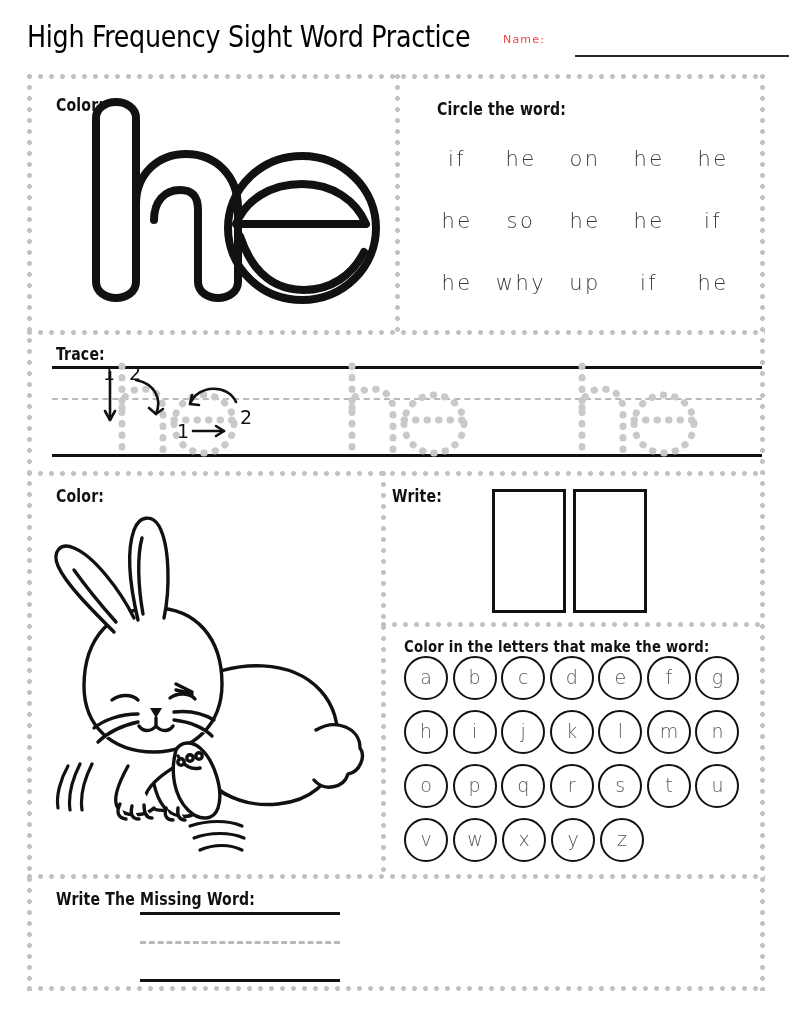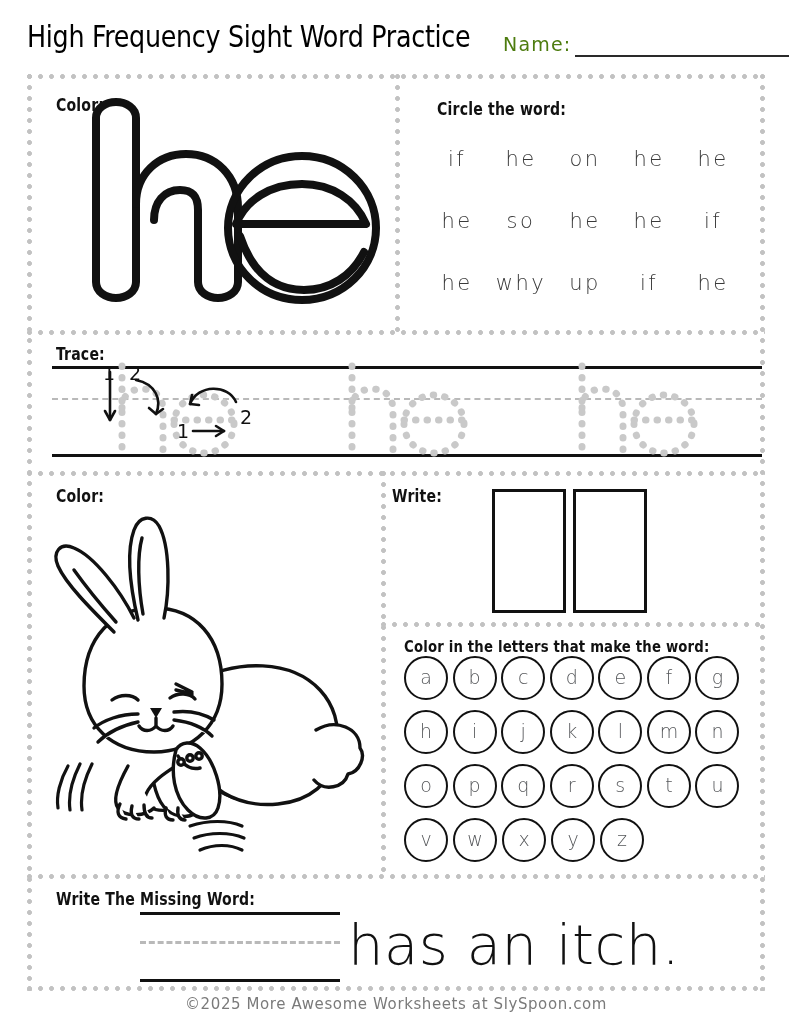--- a/index.html
+++ b/index.html
@@ -12,21 +12,21 @@
   
   .header{position:absolute;left:27px;top:18px;width:738px;height:46px;}
   .title{
     position:absolute;left:0;top:2px;
     font-family:"DejaVu Sans Condensed","Liberation Sans Narrow","Liberation Sans",sans-serif;
     font-size:30px;line-height:34px;letter-spacing:-0.3px;
     color:#000;white-space:nowrap;transform:scaleX(0.94);transform-origin:left top;
   }
   .name-label{
     position:absolute;left:476px;top:15px;
-    font-size:19px;color:#4d7c0f;letter-spacing:1.2px;
+    font-size:11px;color:#ef4444;letter-spacing:1.2px;
     font-family:"DejaVu Sans","Liberation Sans",sans-serif;
   }
   .name-line{position:absolute;left:548px;top:37px;width:214px;height:0;
     border-bottom:2.5px solid #2a2a2a;}
 
   
   .dots-h{
     position:absolute;height:5px;
     background-image:radial-gradient(circle at 2.5px 2.5px, #c2c2c2 2.2px, rgba(0,0,0,0) 2.4px);
     background-size:11px 5px;background-repeat:repeat-x;
@@ -428,17 +428,15 @@
         </div>
     </div>
   </div>
 
   <div class="sec-label" style="position:absolute;left:56px;top:889px;">Write The Missing Word:</div>
 
   <div class="mw-line mw-solid-top"></div>
   <div class="mw-line mw-dash"></div>
   <div class="mw-line mw-solid-bot"></div>
 
-  <div class="sentence">has an itch.</div>
-
-  <div class="footer">©2025 More Awesome Worksheets at SlySpoon.com</div>
+
 
 </div>
 
 </body></html>

